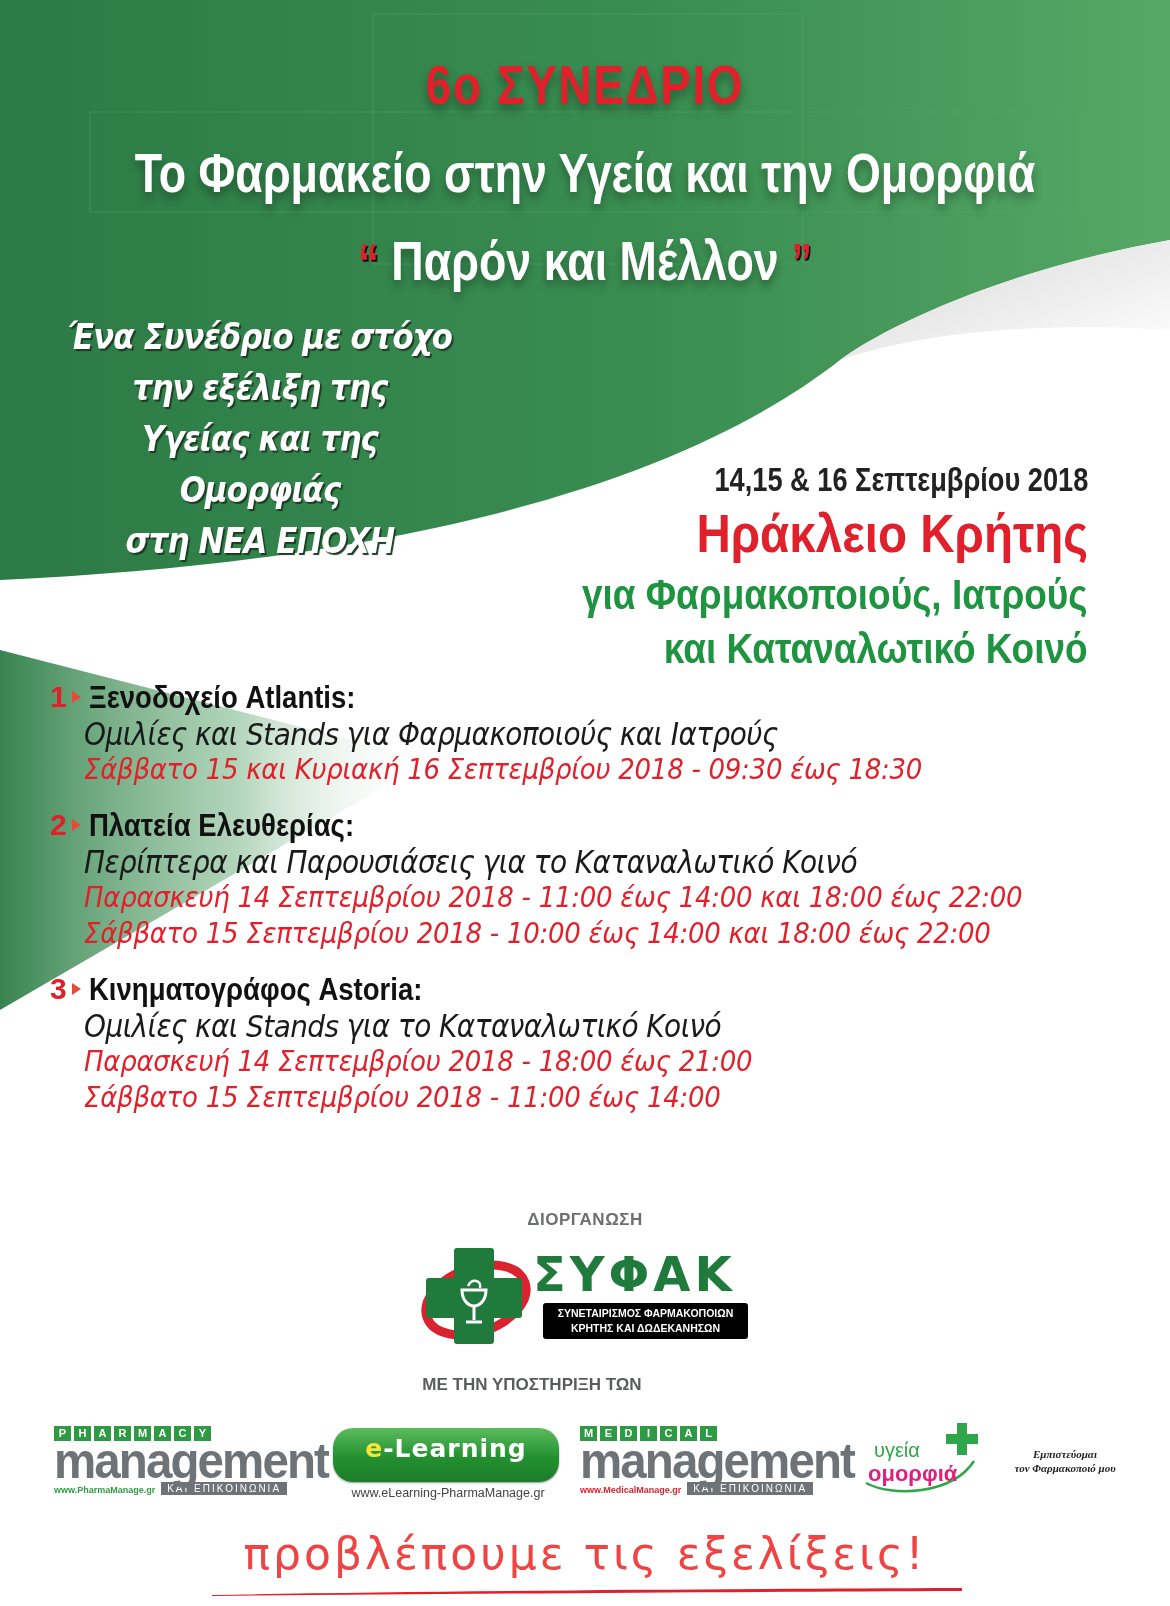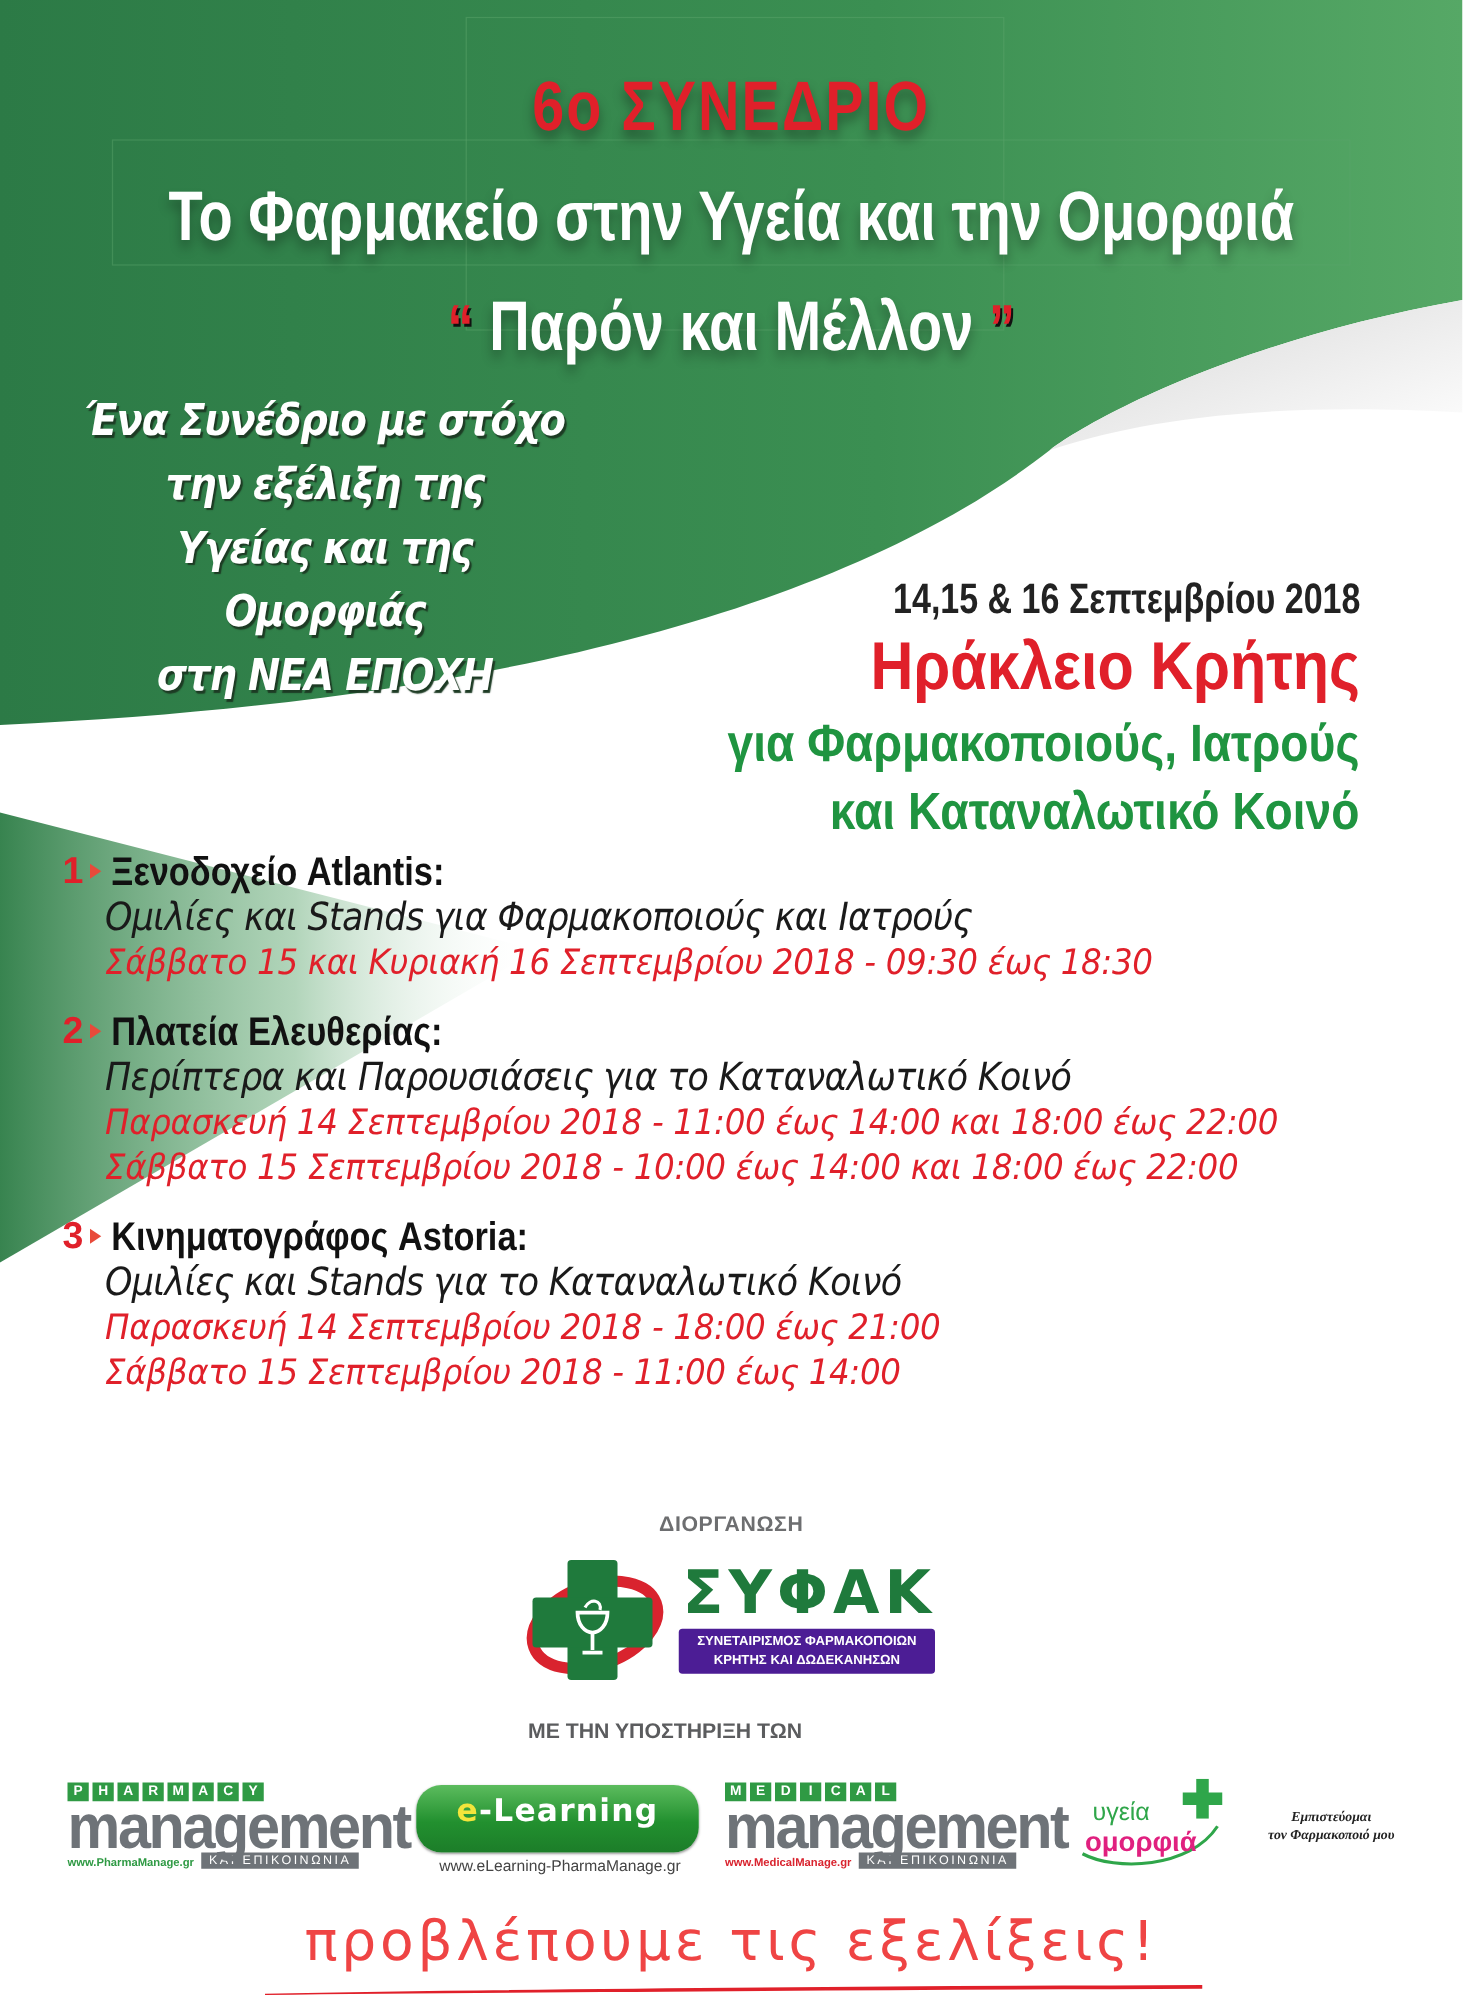--- a/index.html
+++ b/index.html
@@ -77,26 +77,26 @@
       white-space: nowrap; font-family: "DejaVu Sans", sans-serif; letter-spacing: -0.3px;
       transform: scaleX(0.93); transform-origin: left center;
     }
 
     .org-label {
       position: absolute; left: 0; width: 1170px; top: 1210px; text-align: center;
       font-size: 17px; font-weight: bold; color: #6d6e70; letter-spacing: 0.5px;
     }
     .syfak { position: absolute; left: 418px; top: 1246px; width: 330px; height: 100px; }
     .syfak-title {
-      position: absolute; left: 128px; top: 0px; font-size: 48px; font-weight: bold; color: #1f7a3c;
+      position: absolute; left: 115px; top: 0px; font-size: 48px; font-weight: bold; color: #1f7a3c;
       letter-spacing: 4px; font-family: "DejaVu Sans", sans-serif;
     }
     .syfak-sub {
       position: absolute; left: 125px; top: 57px; width: 205px; height: 36px;
-      background: #4c1d95; border-radius: 3px; color: #fff; font-size: 10.5px; font-weight: bold;
+      background: #000000; border-radius: 3px; color: #fff; font-size: 10.5px; font-weight: bold;
       text-align: center; line-height: 15px; padding-top: 3px;
     }
 
     .support-label {
       position: absolute; left: 0; width: 1064px; top: 1375px; text-align: center;
       font-size: 17px; font-weight: bold; color: #5b5c5e;
     }
 
     .logo-pm { position: absolute; left: 54px; top: 1426px; width: 265px; height: 64px; }
     .letters { display: flex; gap: 3px; }

